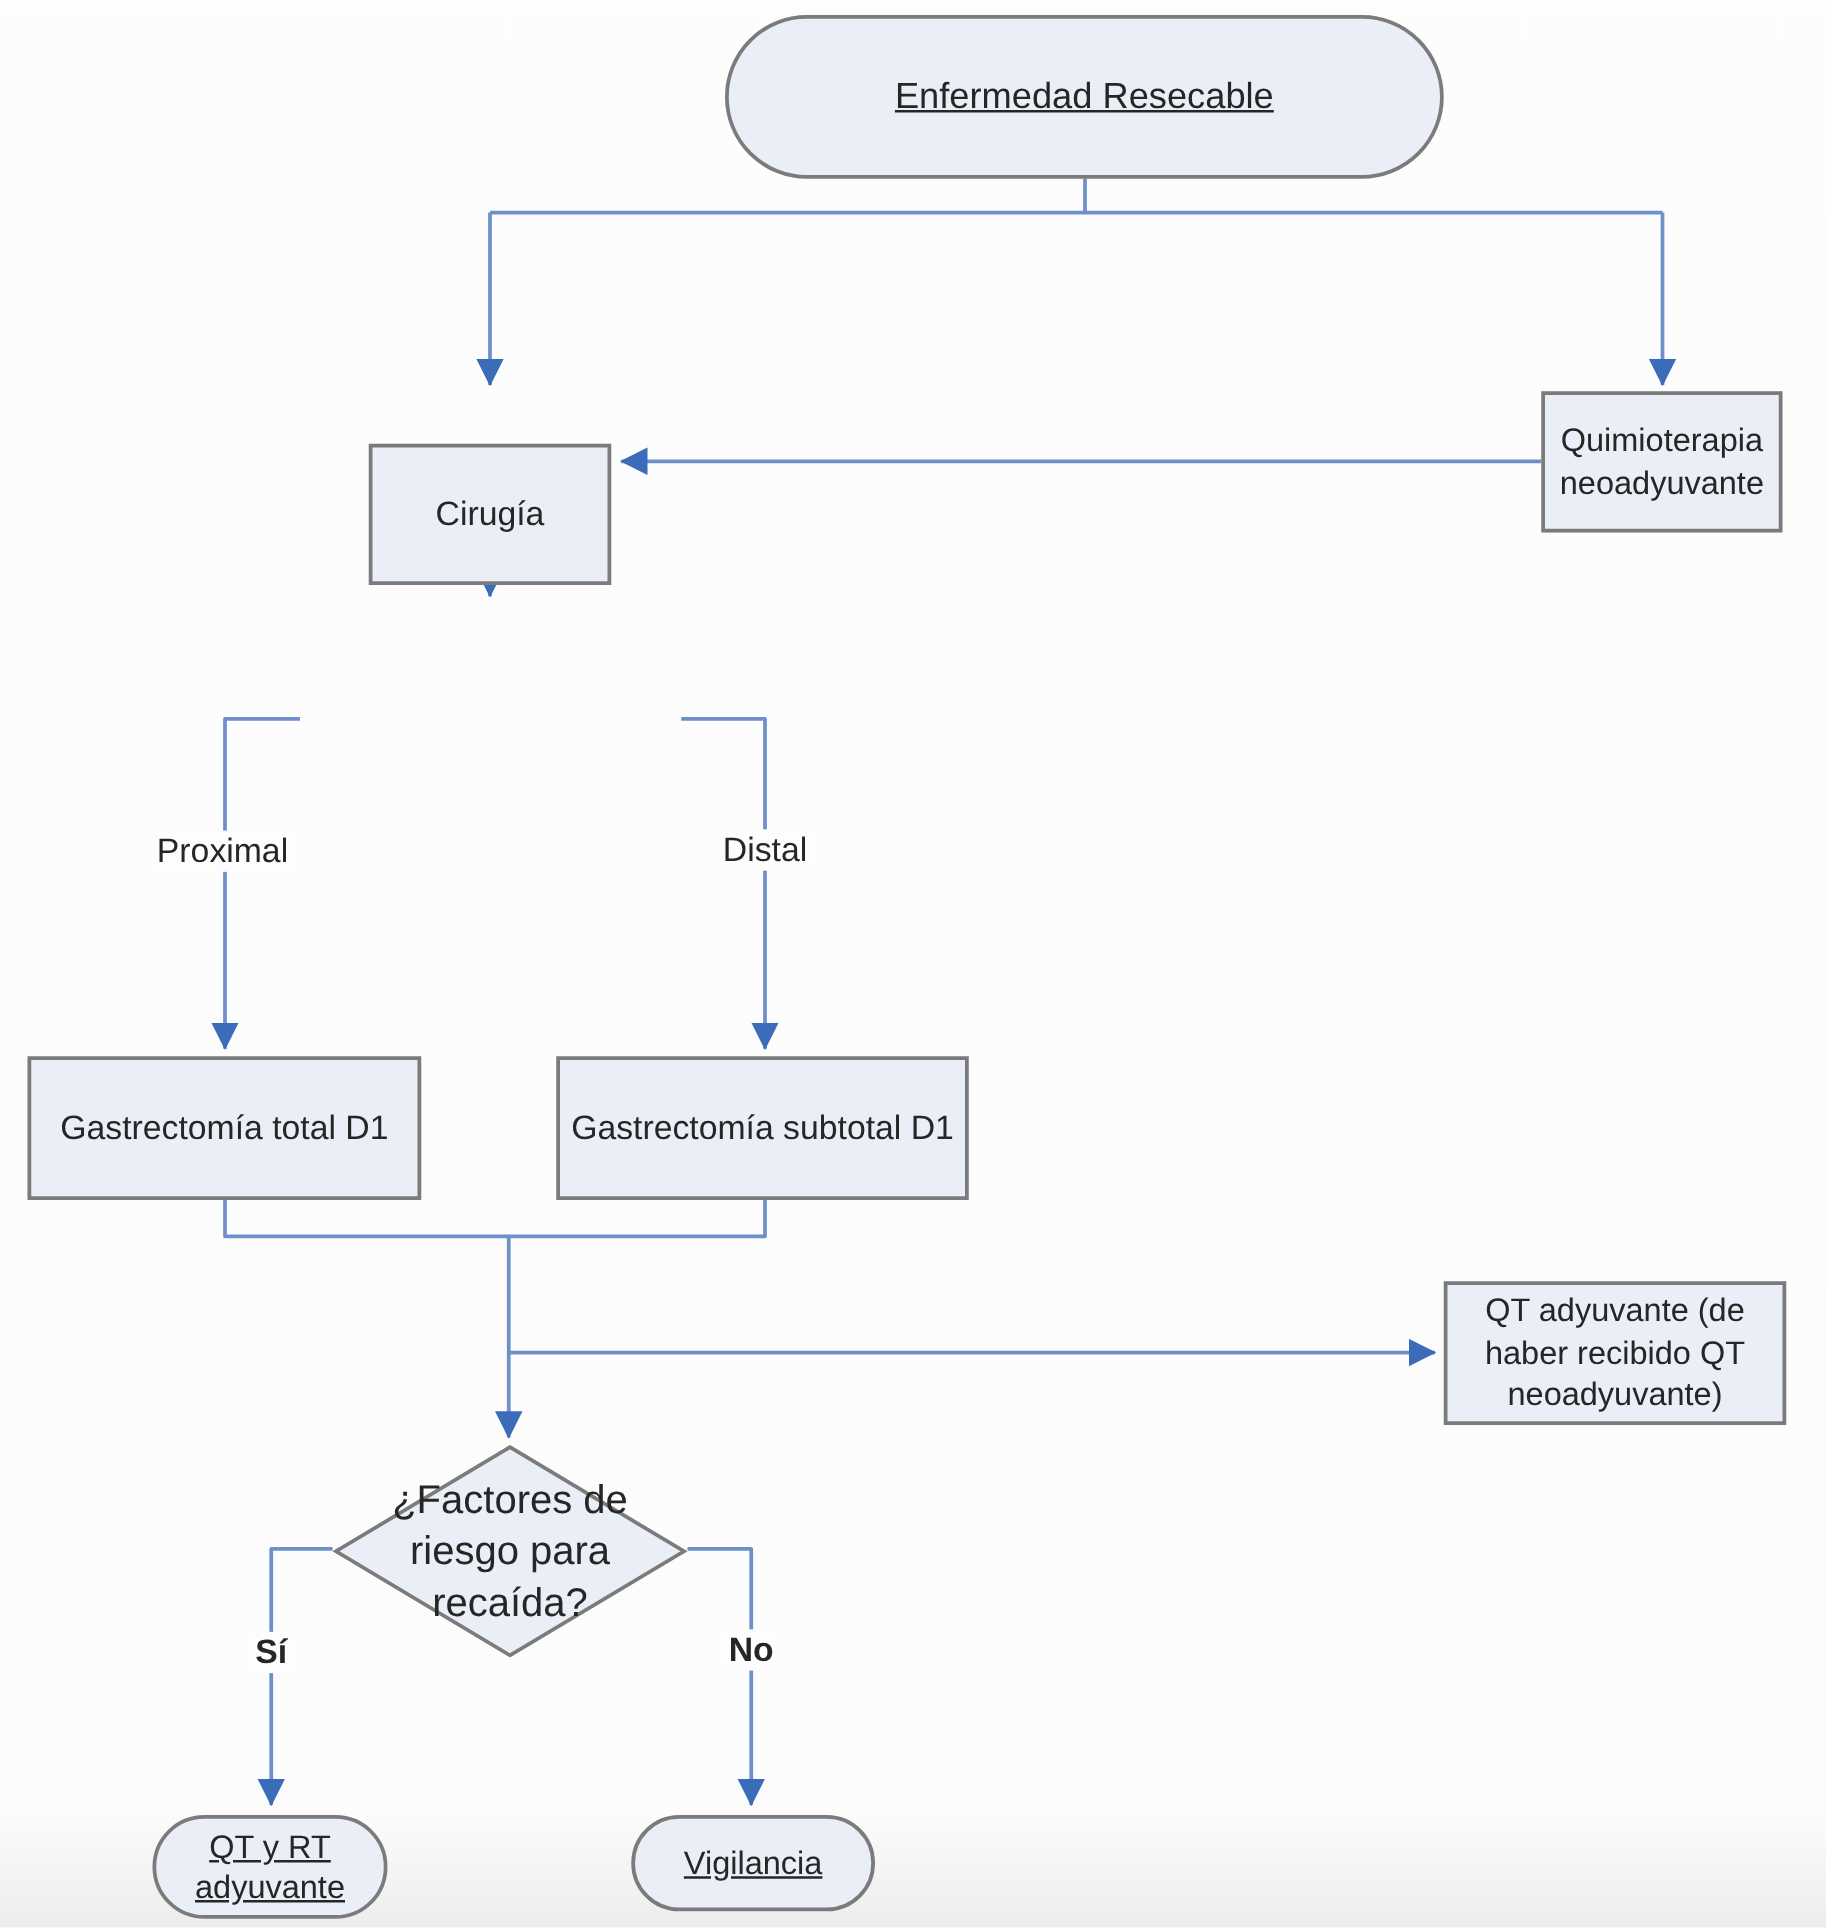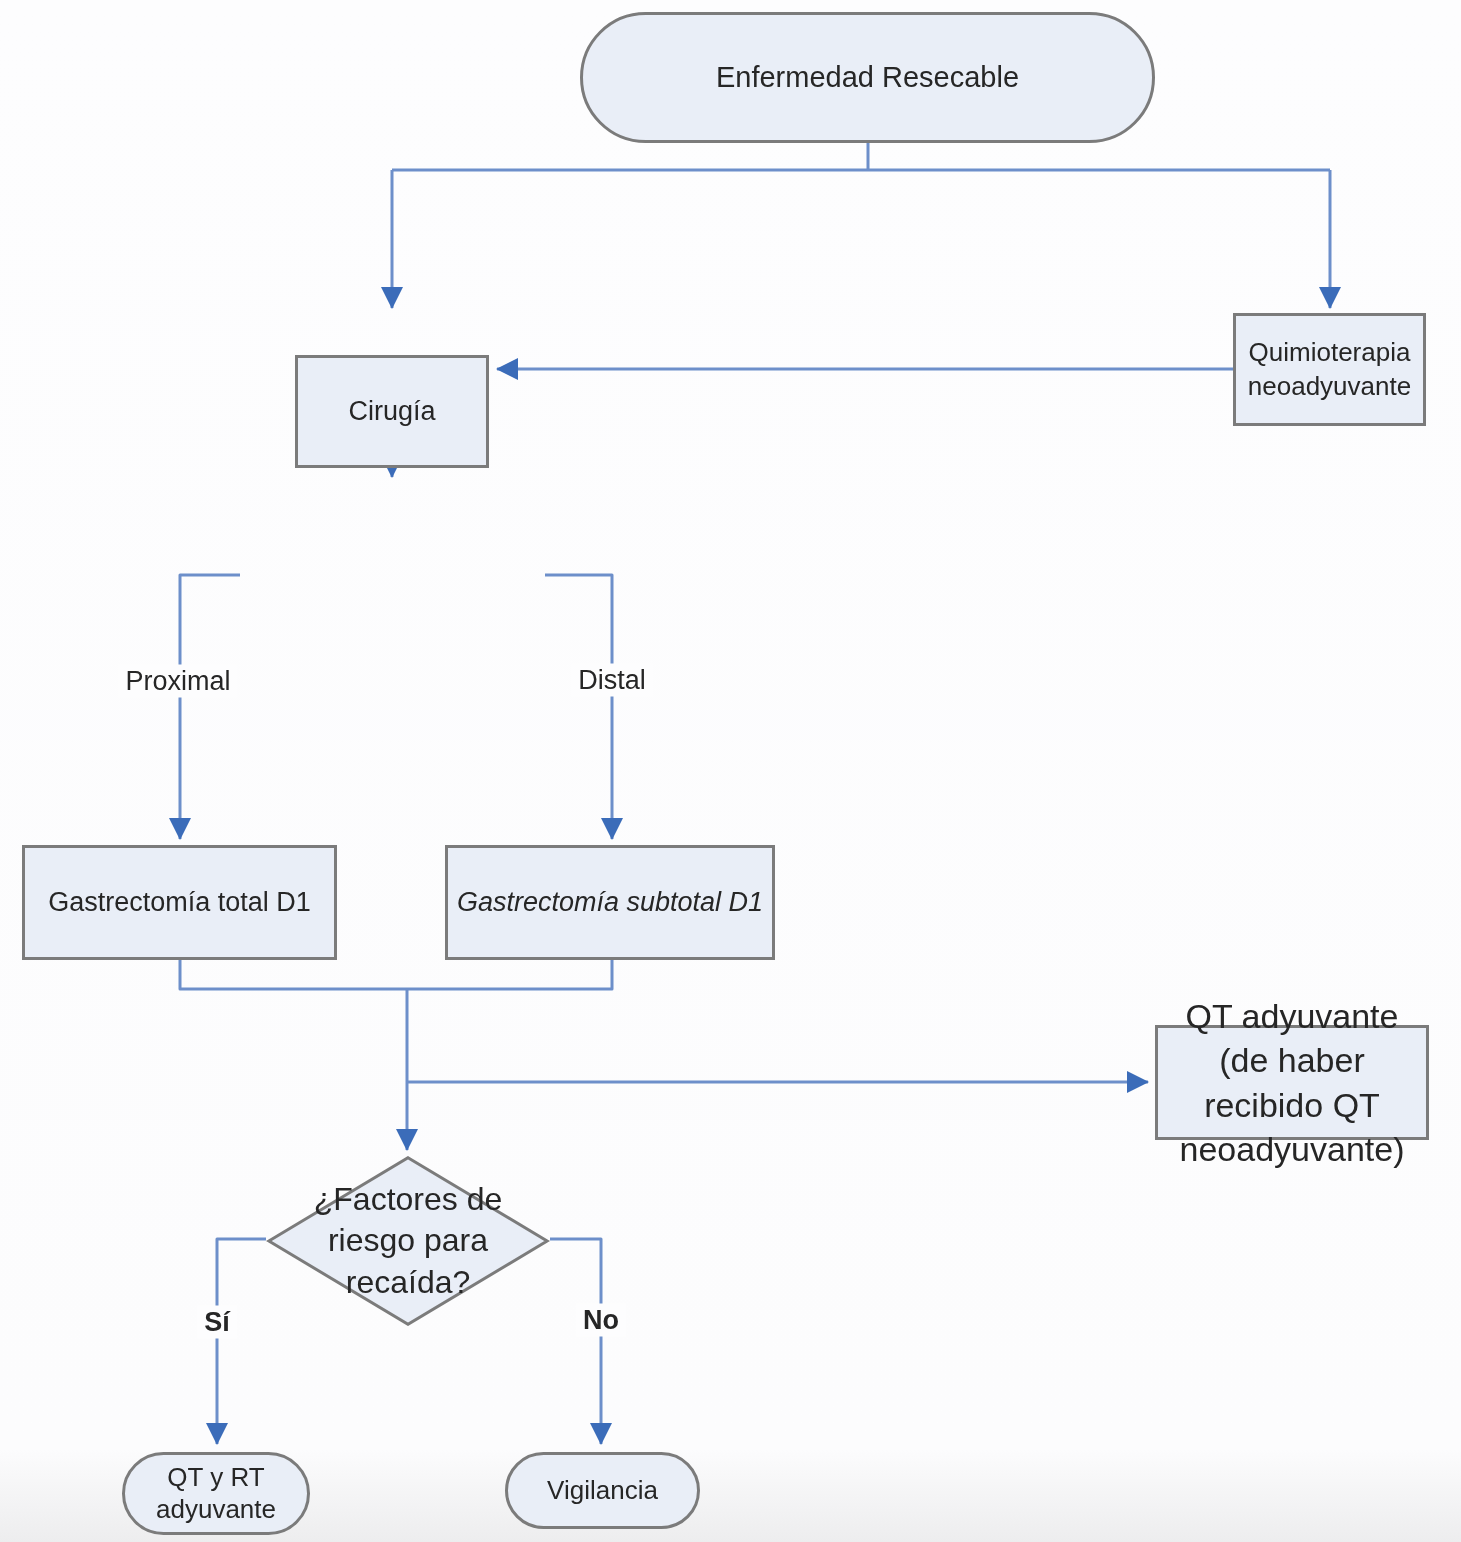--- a/index.html
+++ b/index.html
@@ -39,21 +39,21 @@
     justify-content: center;
     text-align: center;
     font-size: 27px;
     line-height: 1.3;
     color: #262626;
   }
   .rect, .terminator {
     background: #e9eef7;
     border: 3px solid #7b7b7b;
   }
-  .terminator { border-radius: 999px; }
+  .terminator { border-radius: 999px; text-decoration: underline; }
   .start-node { font-size: 29px; }
   .decision { background: transparent; border: none; }
   .decision > svg {
     position: absolute;
     left: 0; top: 0;
     width: 100%; height: 100%;
   }
   .decision > .dlabel {
     position: relative;
     z-index: 1;
@@ -106,25 +106,25 @@
 
   <div class="node rect" style="left:1233px; top:313px; width:193px; height:113px; font-size:26px; padding:0 6px;">
     <span class="wrap">Quimioterapia neoadyuvante</span>
   </div>
 
 
   <div class="node rect" style="left:22px; top:845px; width:315px; height:115px;">
     <span class="wrap">Gastrectomía total D1</span>
   </div>
 
-  <div class="node rect" style="left:445px; top:845px; width:330px; height:115px;font-style:italic;">
+  <div class="node rect" style="left:445px; top:845px; width:330px; height:115px;">
     <span class="wrap">Gastrectomía subtotal D1</span>
   </div>
 
-  <div class="node rect" style="left:1155px; top:1025px; width:274px; height:115px; font-size:34px; padding:0 10px;">
+  <div class="node rect" style="left:1155px; top:1025px; width:274px; height:115px; font-size:26px; padding:0 10px;">
     <span class="wrap">QT adyuvante (de haber recibido QT neoadyuvante)</span>
   </div>
 
   <div class="node decision" style="left:266px; top:1156px; width:284px; height:170px; font-size:32px;">
     <svg viewBox="0 0 100 100" preserveAspectRatio="none">
       <polygon points="50,1 99,50 50,99 1,50" fill="#e9eef7" stroke="#7b7b7b" stroke-width="3" vector-effect="non-scaling-stroke"></polygon>
     </svg>
     <span class="dlabel" style="width:205px;">¿Factores de riesgo para recaída?</span>
   </div>
 

